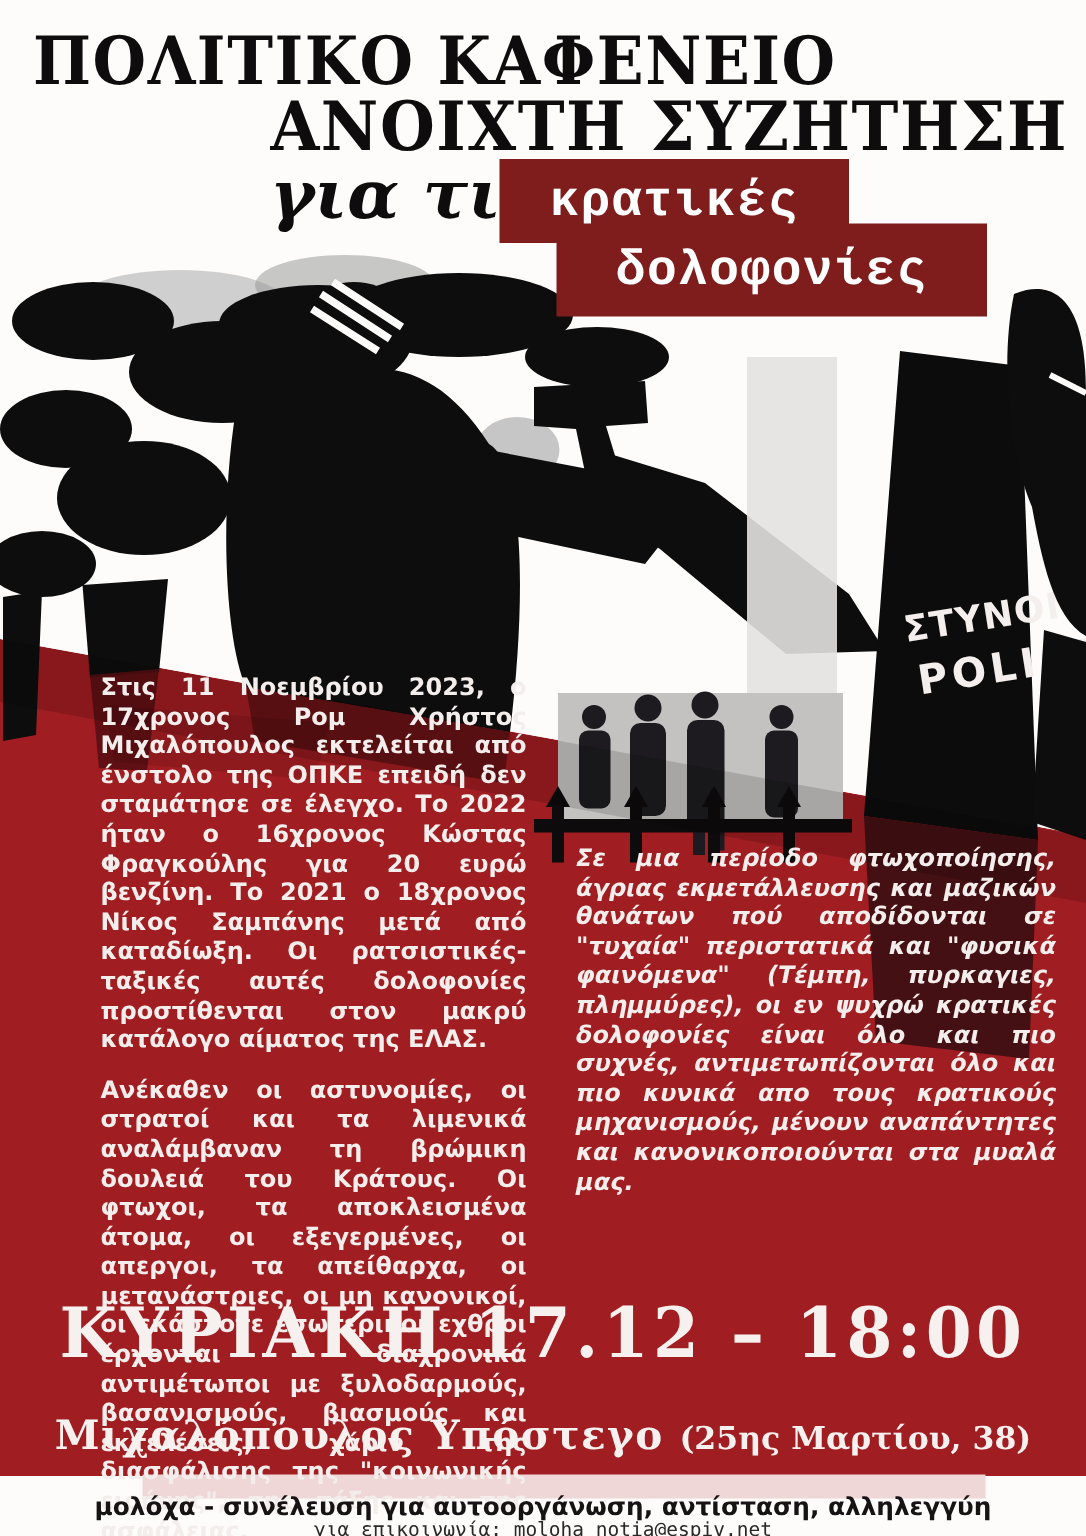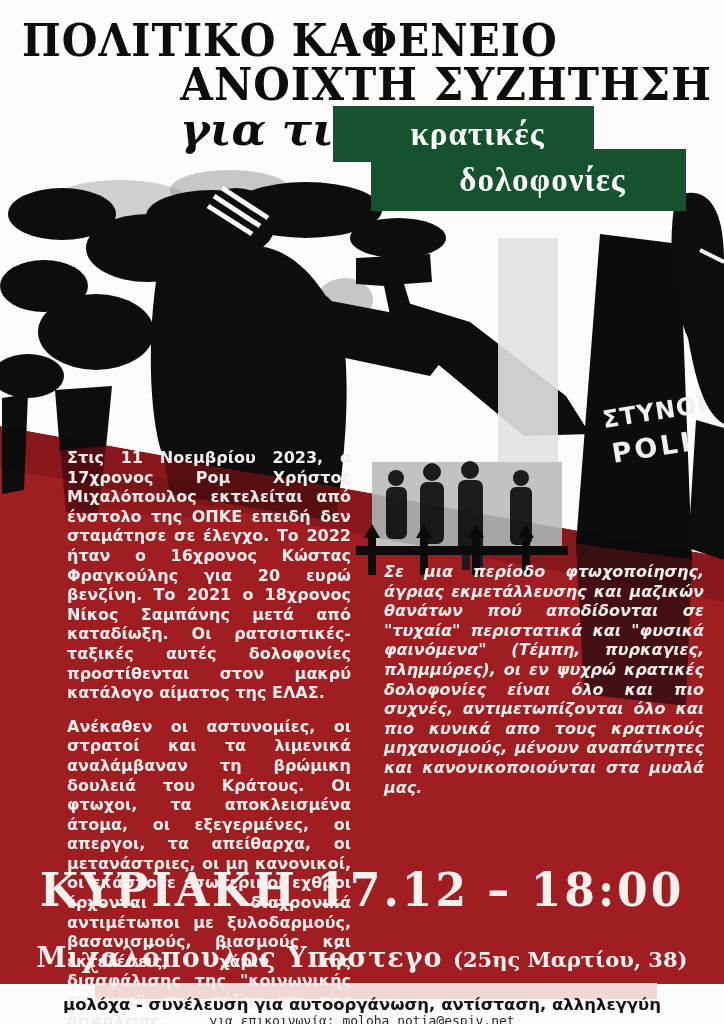--- a/index.html
+++ b/index.html
@@ -21,24 +21,24 @@
     font-family:"DejaVu Serif",serif;font-weight:700;
     font-size:42px;line-height:1.0;color:#0e0c0d;letter-spacing:1px;
     transform:scaleY(1.08);transform-origin:top left;white-space:nowrap;
   }
   .script{
     position:absolute;left:180px;top:103px;
     font-family:"DejaVu Serif",serif;font-style:italic;font-weight:700;
     font-size:45px;color:#0e0c0d;white-space:nowrap;
   }
   .blackbox{
-    position:absolute;background:#14532d;color:#ffffff;
-    font-family:Liberation Serif, serif;font-weight:700;
+    position:absolute;background:#7f1d1d;color:#ffffff;
+    font-family:Liberation Mono, monospace;font-weight:700;
     display:flex;align-items:center;justify-content:center;
-    letter-spacing:1px;z-index:5;padding-left:28px;
+    letter-spacing:1px;z-index:5;
   }
   #box1{left:333px;top:106px;width:233px;height:56px;font-size:33px;}
   #box2{left:371px;top:149px;width:287px;height:62px;font-size:33px;}
   
   #redblock{
     position:absolute;left:0;top:0;width:724px;height:1024px;z-index:0;
     background:#a01d22;
     clip-path:polygon(0 426px,724px 557px,724px 984px,0 984px);
   }
   

